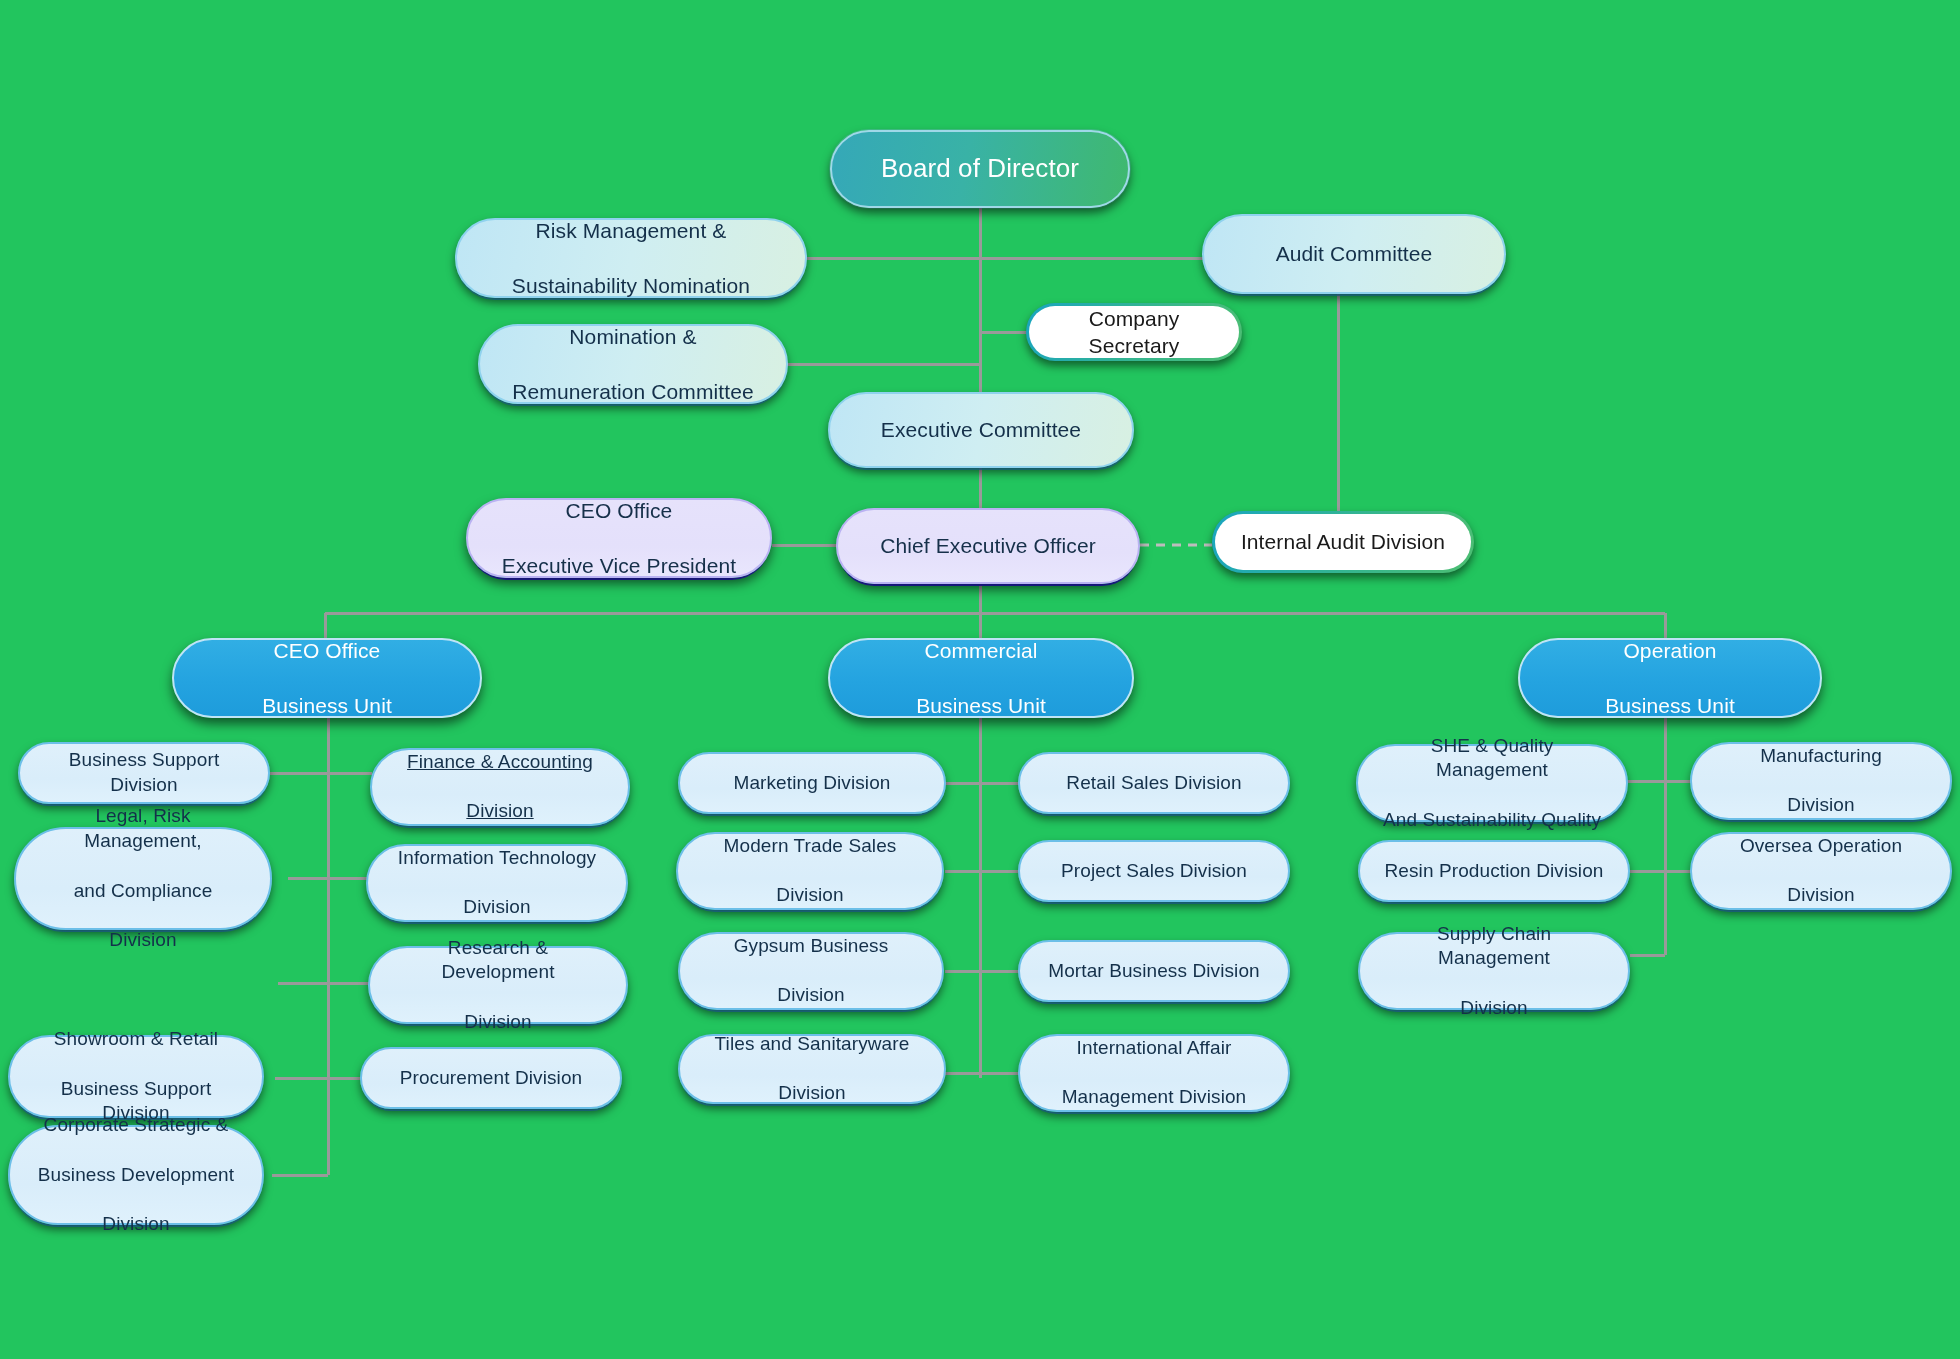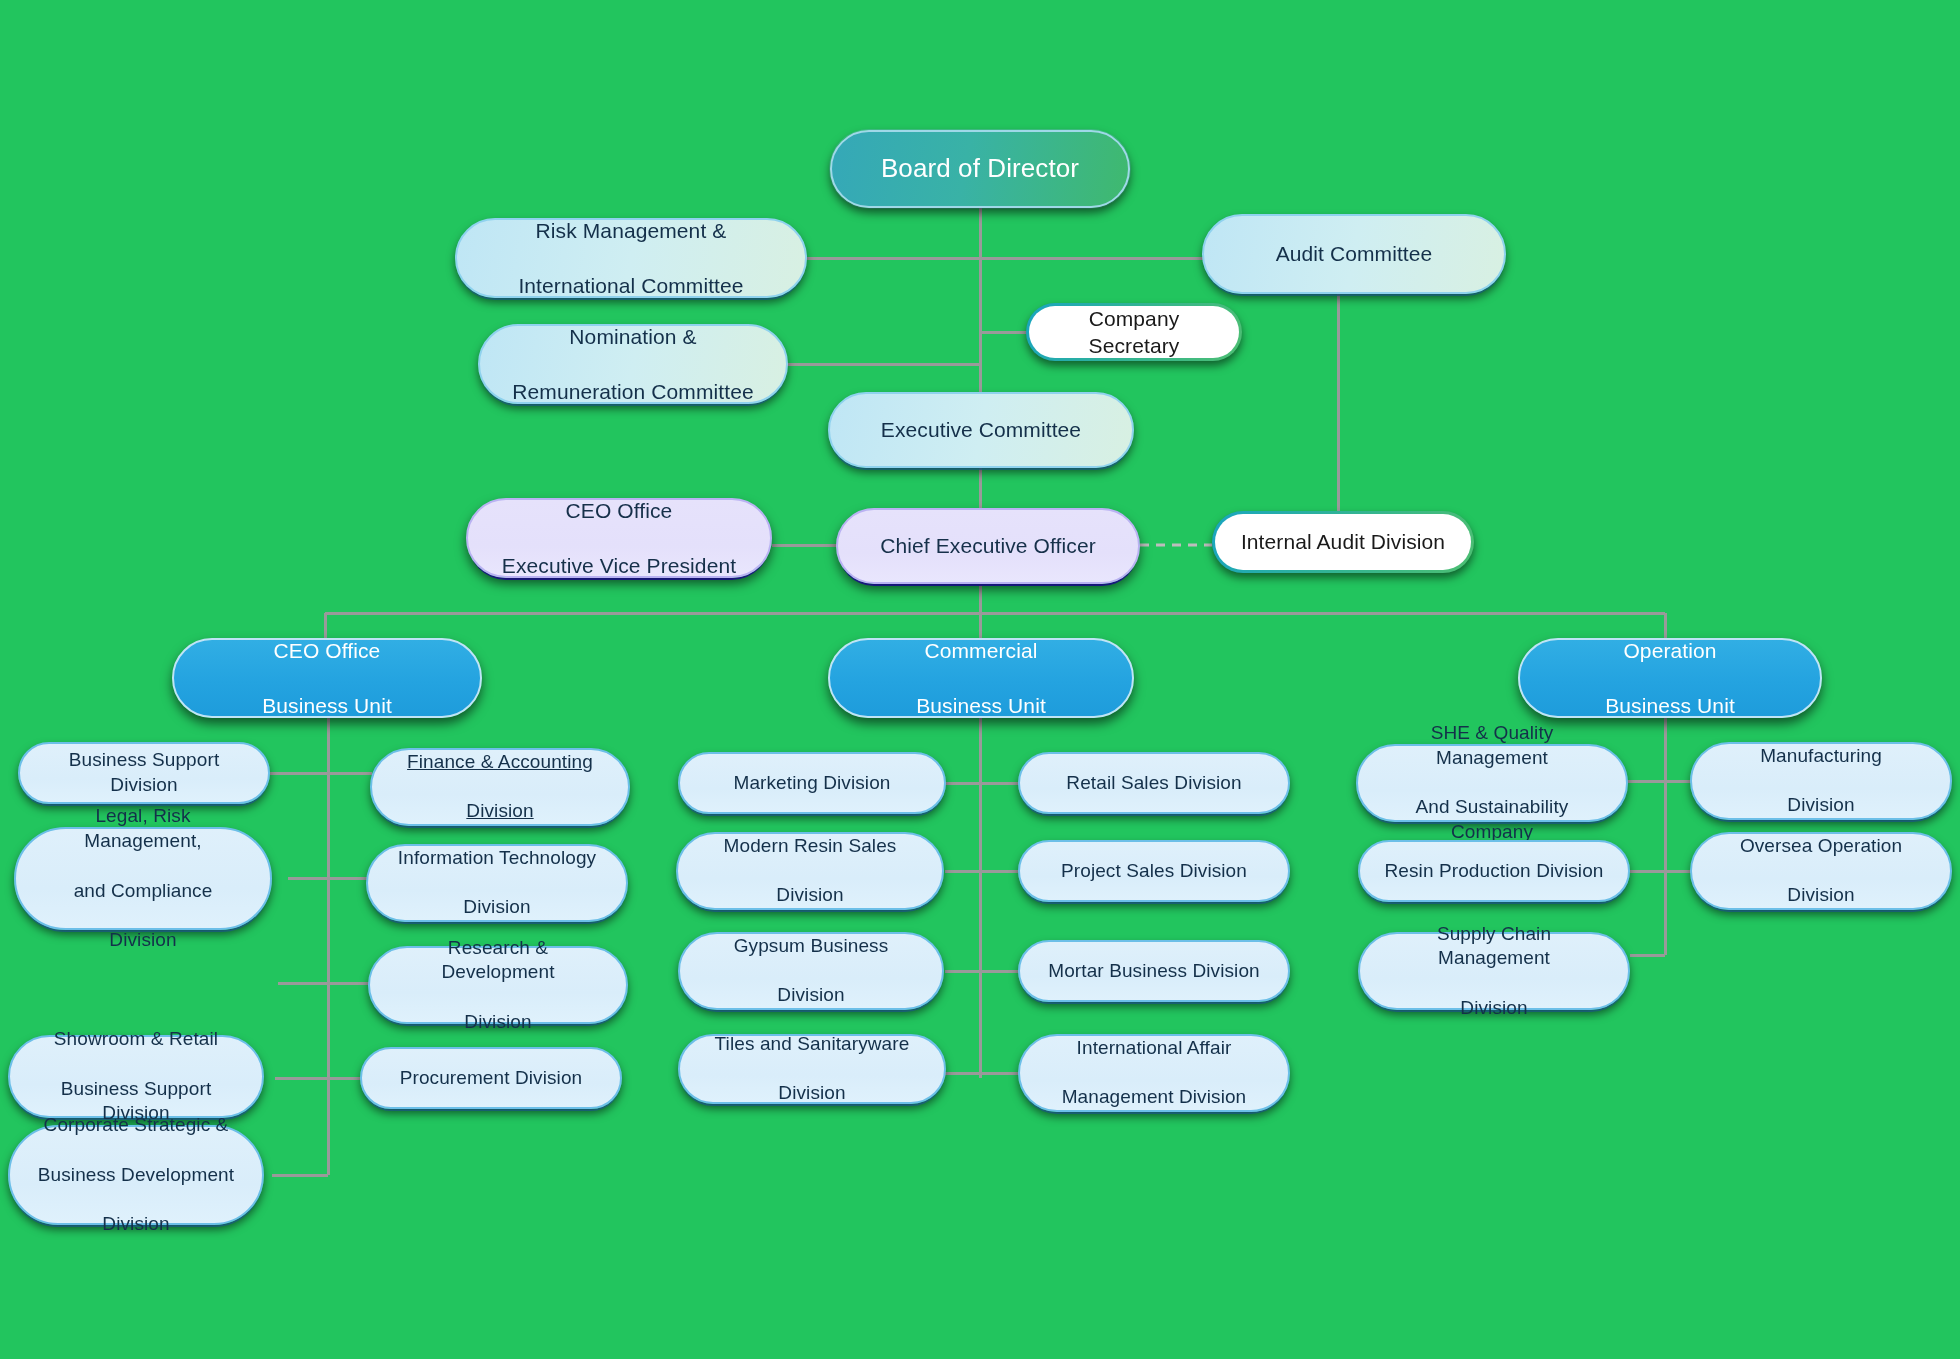--- a/index.html
+++ b/index.html
@@ -104,21 +104,21 @@
     <line x1="1140" y1="545" x2="1212" y2="545" stroke="#bdbdbd" stroke-width="3" stroke-dasharray="9 7"></line>
   </svg>
 
   <div class="node n-board" style="left:830px;top:130px;width:300px;height:78px;">
     <span>Board of Director</span>
   </div>
 
   <div class="node n-comm" style="left:455px;top:218px;width:352px;height:80px;">
     <span>
       <span>Risk Management &amp;</span><br>
-      <span>International Committee</span>
+      <span>Sustainability Nomination</span>
     </span>
   </div>
 
   <div class="node n-comm" style="left:1202px;top:214px;width:304px;height:80px;">
     <span>Audit Committee</span>
   </div>
 
   <div class="node n-comm" style="left:478px;top:324px;width:310px;height:80px;">
     <span>
       <span>Nomination &amp;</span><br>
@@ -220,21 +220,21 @@
     </span>
   </div>
 
   <div class="node n-div" style="left:678px;top:752px;width:268px;height:62px;">
     <span>
       <span>Marketing Division</span>
     </span>
   </div>
   <div class="node n-div" style="left:676px;top:832px;width:268px;height:78px;">
     <span>
-      <span>Modern Resin Sales</span><br>
+      <span>Modern Trade Sales</span><br>
       <span>Division</span>
     </span>
   </div>
   <div class="node n-div" style="left:678px;top:932px;width:266px;height:78px;">
     <span>
       <span>Gypsum Business</span><br>
       <span>Division</span>
     </span>
   </div>
   <div class="node n-div" style="left:678px;top:1034px;width:268px;height:70px;">
@@ -262,21 +262,21 @@
   <div class="node n-div" style="left:1018px;top:1034px;width:272px;height:78px;">
     <span>
       <span>International Affair</span><br>
       <span>Management Division</span>
     </span>
   </div>
 
   <div class="node n-div" style="left:1356px;top:744px;width:272px;height:78px;">
     <span>
       <span>SHE &amp; Quality Management</span><br>
-      <span>And Sustainability Company</span>
+      <span>And Sustainability Quality</span>
     </span>
   </div>
   <div class="node n-div" style="left:1358px;top:840px;width:272px;height:62px;">
     <span>
       <span>Resin Production Division</span>
     </span>
   </div>
   <div class="node n-div" style="left:1358px;top:932px;width:272px;height:78px;">
     <span>
       <span>Supply Chain Management</span><br>

